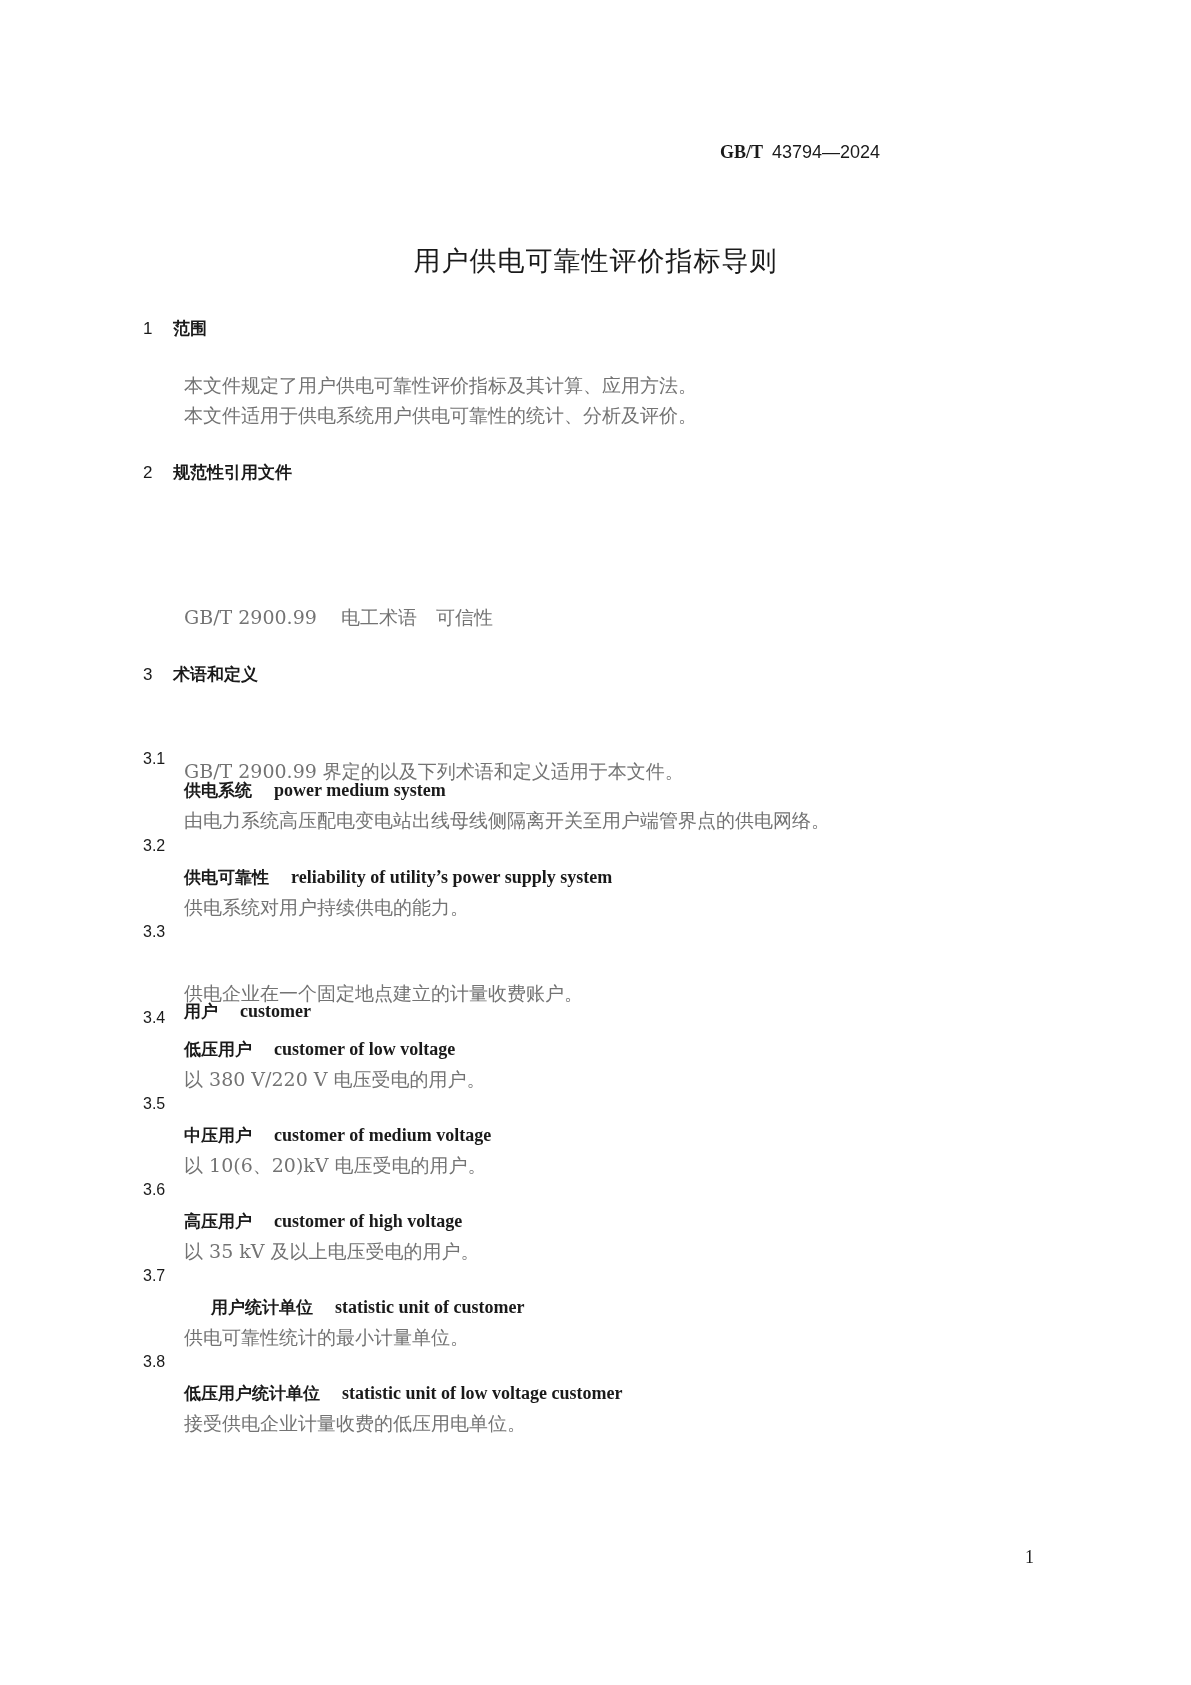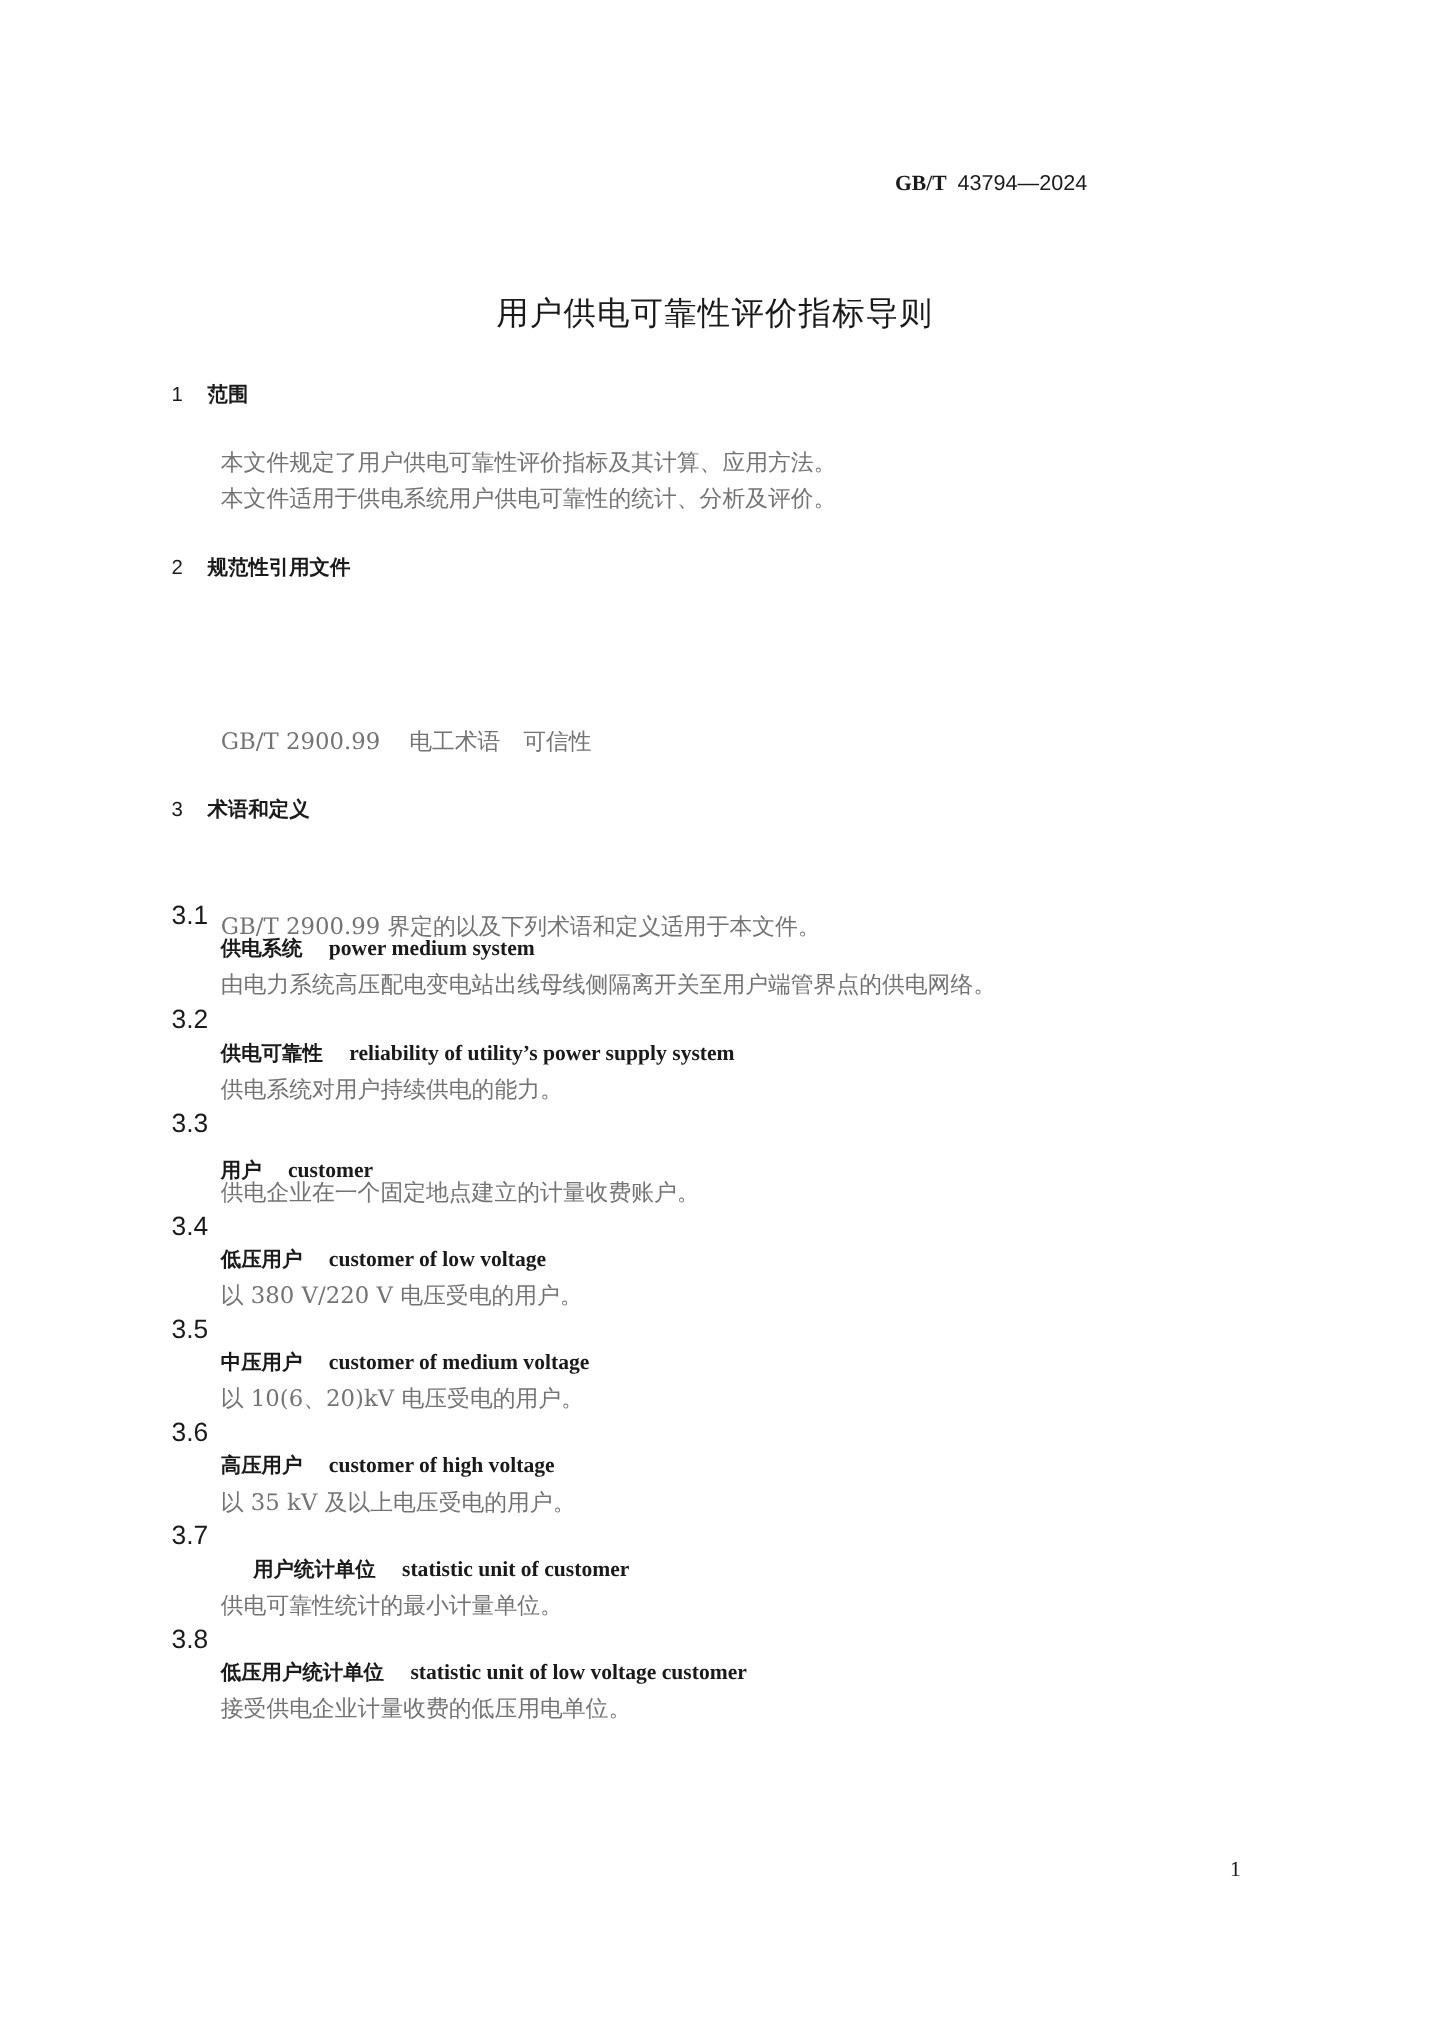--- a/index.html
+++ b/index.html
@@ -1,27 +1,27 @@
 <!DOCTYPE html>
 <html><head>
 <meta charset="utf-8">
 <style>
   html, body { margin: 0; padding: 0; background: #ffffff; }
   body { width: 1191px; height: 1685px; position: relative; overflow: hidden; color: #1a1a1a; }
-  .page { position: absolute; left: 0; top: 0; width: 1010px; height: 1685px; padding-left: 26px; }
+  .page { position: absolute; left: 0; top: 0; width: 1010px; height: 1685px; }
   .std-code { position: absolute; right: 130px; top: 142px; font-size: 18px; font-family: "Liberation Serif", serif; }
   .std-code .gb { font-weight: bold; font-family: "Liberation Serif", serif; }
   .std-code .num { font-family: "Liberation Sans", sans-serif; }
   .doc-title { position: absolute; left: 0; width: 1191px; top: 243px; text-align: center; font-family: "DejaVu Sans", sans-serif; font-size: 27px; letter-spacing: 1px; }
   .abs { position: absolute; left: 0; }
   .sec-head { font-family: "DejaVu Sans", sans-serif; font-size: 17px; font-weight: bold; left: 143px; white-space: nowrap; }
   .sec-head .no { display: inline-block; width: 30px; font-weight: normal; font-family: "Liberation Sans", sans-serif; }
   .para { left: 184px; font-family: "DejaVu Serif", serif; font-size: 19px; white-space: nowrap; color: #737373; }
   .para-wrap { left: 143px; width: 925px; font-family: "DejaVu Serif", serif; font-size: 17.5px; line-height: 31px; text-indent: 41px; text-align: justify; color: #222; }
-  .clause-no { left: 143px; font-family: "Liberation Sans", sans-serif; font-size: 22px; }
+  .clause-no { left: 143px; font-family: "Liberation Sans", sans-serif; font-size: 16px; }
   .term { left: 184px; font-size: 17px; white-space: nowrap; }
   .term .zh { font-family: "DejaVu Sans", sans-serif; font-weight: bold; margin-right: 22px; }
   .term .en { font-family: "Liberation Serif", serif; font-weight: bold; font-size: 18px; }
   .page-no { position: absolute; left: 1025px; top: 1547px; font-family: "Liberation Serif", serif; font-size: 18px; }
 </style>
 </head>
 <body>
 
 <div class="page">
 
@@ -53,21 +53,21 @@
 
   <div class="abs clause-no" style="top:750px;">3.1</div>
   <div class="abs term" style="top:779px;"><span class="zh">供电系统</span><span class="en">power medium system</span></div>
   <div class="abs para" style="top:808px;">由电力系统高压配电变电站出线母线侧隔离开关至用户端管界点的供电网络。</div>
 
   <div class="abs clause-no" style="top:837px;">3.2</div>
   <div class="abs term" style="top:866px;"><span class="zh">供电可靠性</span><span class="en">reliability of utility’s power supply system</span></div>
   <div class="abs para" style="top:895px;">供电系统对用户持续供电的能力。</div>
 
   <div class="abs clause-no" style="top:923px;">3.3</div>
-  <div class="abs term" style="top:964px;"><span class="zh">用户</span><span class="en">customer</span></div>
+  <div class="abs term" style="top:1000px;"><span class="zh">用户</span><span class="en">customer</span></div>
   <div class="abs para" style="top:981px;">供电企业在一个固定地点建立的计量收费账户。</div>
 
   <div class="abs clause-no" style="top:1009px;">3.4</div>
   <div class="abs term" style="top:1038px;"><span class="zh">低压用户</span><span class="en">customer of low voltage</span></div>
   <div class="abs para" style="top:1067px;">以 380 V/220 V 电压受电的用户。</div>
 
   <div class="abs clause-no" style="top:1095px;">3.5</div>
   <div class="abs term" style="top:1124px;"><span class="zh">中压用户</span><span class="en">customer of medium voltage</span></div>
   <div class="abs para" style="top:1153px;">以 10(6、20)kV 电压受电的用户。</div>
 

